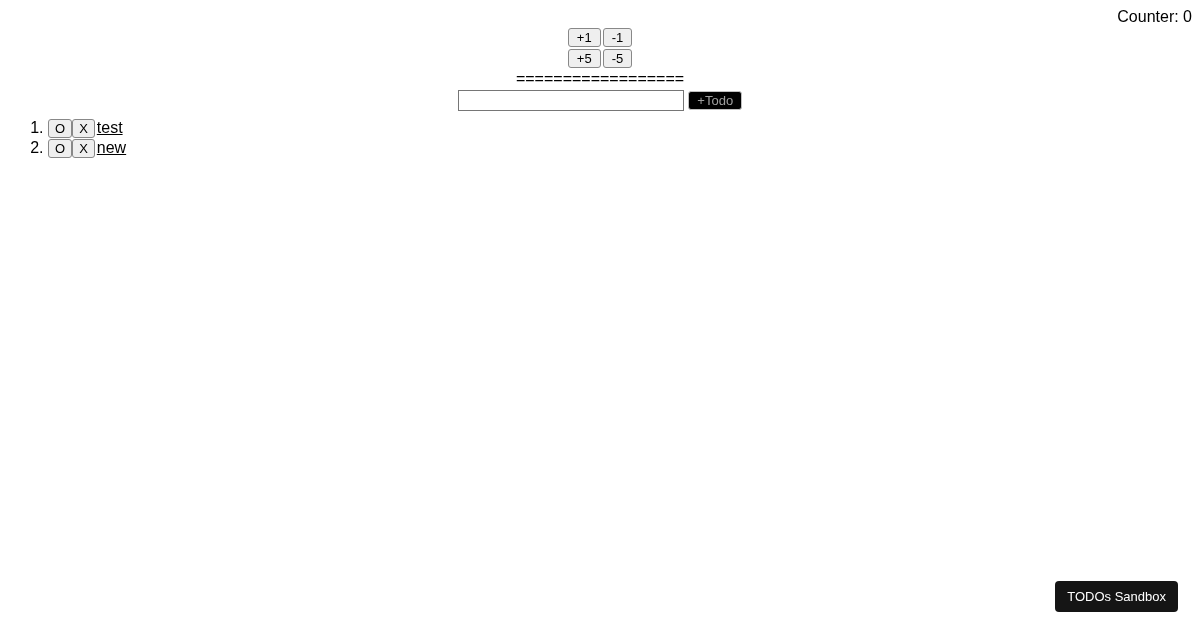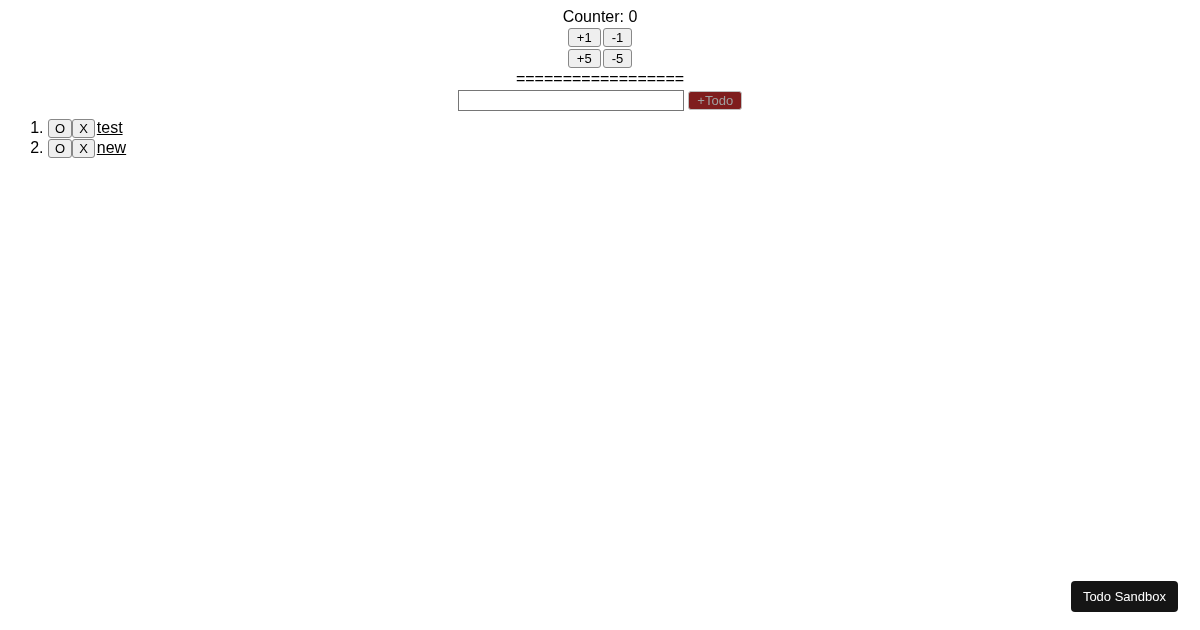--- a/index.html
+++ b/index.html
@@ -8,21 +8,21 @@
       padding: 8px;
       font-family: Arial, Helvetica, sans-serif;
       font-size: 16px;
       color: #000;
       background: #fff;
       width: 1200px;
       height: 630px;
       position: relative;
     }
     .center { text-align: center; }
-    .counter-line { margin: 0; }
+    .counter-line { margin: 0; text-align: right; }
     .btn {
       font-family: Arial, Helvetica, sans-serif;
       font-size: 13px;
       padding: 1px 8px;
       border: 1px solid #888;
       border-radius: 3px;
       background: #efefef;
       cursor: pointer;
       margin: 0;
     }
@@ -34,21 +34,21 @@
       width: 226px;
       height: 21px;
       padding: 1px 2px;
       font-size: 13px;
       border: 1px solid #767676;
       background: #fff;
       vertical-align: middle;
     }
     .btn[disabled] {
       color: #a0a0a0;
-      background: #7f1d1d;
+      background: #000000;
       border-color: #c0c0c0;
       cursor: default;
     }
     ol.todo-list {
       margin: 8px 0 0 0;
       padding-left: 40px;
       text-decoration: underline;
     }
     ol.todo-list li {
       margin: 1px 0;
@@ -99,13 +99,13 @@
 
 <ol class="todo-list">
   <li>
     <button class="todo-btn">O</button><button class="todo-btn">X</button><span class="todo-text">test</span>
   </li>
   <li>
     <button class="todo-btn">O</button><button class="todo-btn">X</button><span class="todo-text">new</span>
   </li>
 </ol>
 
-<button class="open-sandbox">Todo Sandbox</button>
+<button class="open-sandbox">TODOs Sandbox</button>
 
 </body></html>

